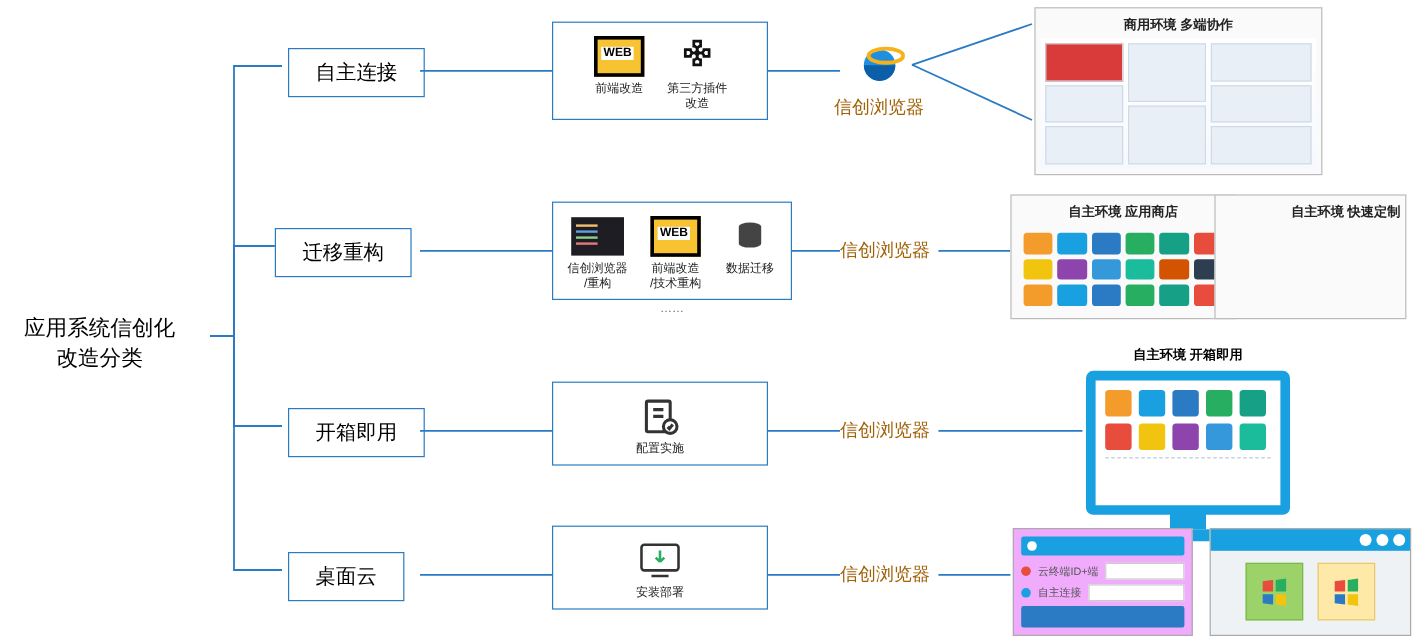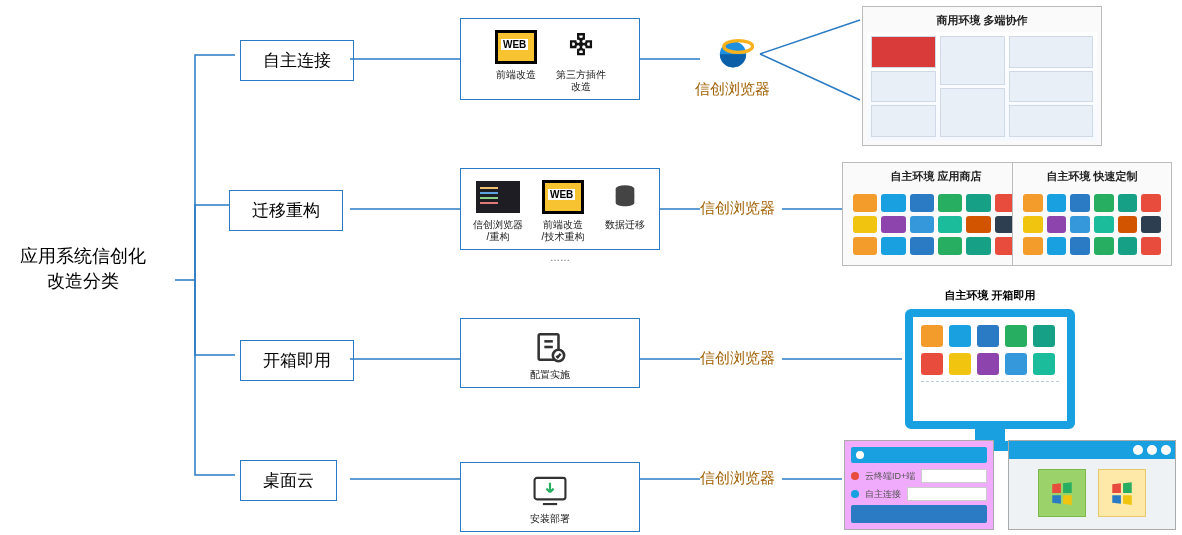--- a/index.html
+++ b/index.html
@@ -7,21 +7,21 @@
     font-family: "Microsoft YaHei", "SimHei", sans-serif;
     background: #fff;
     width: 1182px;
     height: 535px;
     position: relative;
     overflow: hidden;
   }
   .root-label {
     position: absolute;
     left: 20px;
-    top: 244px;
+    top: 261px;
     font-size: 18px;
     text-align: center;
     line-height: 1.4;
     color: #000;
   }
   .category-box {
     position: absolute;
     border: 1.5px solid #2a7bc4;
     padding: 8px 22px;
     font-size: 17px;
@@ -262,21 +262,21 @@
       <span style="background: rgb(211, 84, 0);"></span>
       <span style="background: rgb(44, 62, 80);"></span>
       <span style="background: rgb(243, 156, 43);"></span>
       <span style="background: rgb(25, 160, 224);"></span>
       <span style="background: rgb(42, 123, 196);"></span>
       <span style="background: rgb(39, 174, 96);"></span>
       <span style="background: rgb(22, 160, 133);"></span>
       <span style="background: rgb(231, 76, 60);"></span>
     </div>
 </div>
-<div class="preview-box" style="left:1012px;top:162px;width:160px;height:104px;">
+<div class="preview-box" style="left:1012px;top:162px;width:160px;height:104px;align-items:flex-end;">
   <div class="preview-title">自主环境 快速定制</div>
   <div class="tile-grid" id="tiles-b">
       <span style="background: rgb(243, 156, 43);"></span>
       <span style="background: rgb(25, 160, 224);"></span>
       <span style="background: rgb(42, 123, 196);"></span>
       <span style="background: rgb(39, 174, 96);"></span>
       <span style="background: rgb(22, 160, 133);"></span>
       <span style="background: rgb(231, 76, 60);"></span>
       <span style="background: rgb(241, 196, 15);"></span>
       <span style="background: rgb(142, 68, 173);"></span>
@@ -337,21 +337,21 @@
       </div>
     <div style="flex:1;border-top:1px dashed #bcd;"></div>
   </div>
   <div class="monitor-stand"></div>
   <div class="monitor-base"></div>
 </div>
 
 <svg class="connector" style="left:350px;top:478px;width:110px;height:2px;">
     <line x1="0" y1="1" x2="110" y2="1"></line>
   </svg>
-<div class="detail-box" style="left:460px;top:438px;width:180px;justify-content:center;margin-top:24px;">
+<div class="detail-box" style="left:460px;top:438px;width:180px;justify-content:center;">
   <div class="detail-item">
     <span class="icon-wrap">
       <svg viewBox="0 0 32 28" width="38" height="34" fill="none" stroke="#333" stroke-width="1.8">
           <rect x="3" y="3" width="26" height="18" rx="2"></rect>
           <line x1="10" y1="25" x2="22" y2="25"></line>
           <path d="M16 7v8m0 0l-3-3m3 3l3-3" stroke="#27ae60"></path>
         </svg>
     </span>
     <span class="cap">安装部署</span>
   </div>

